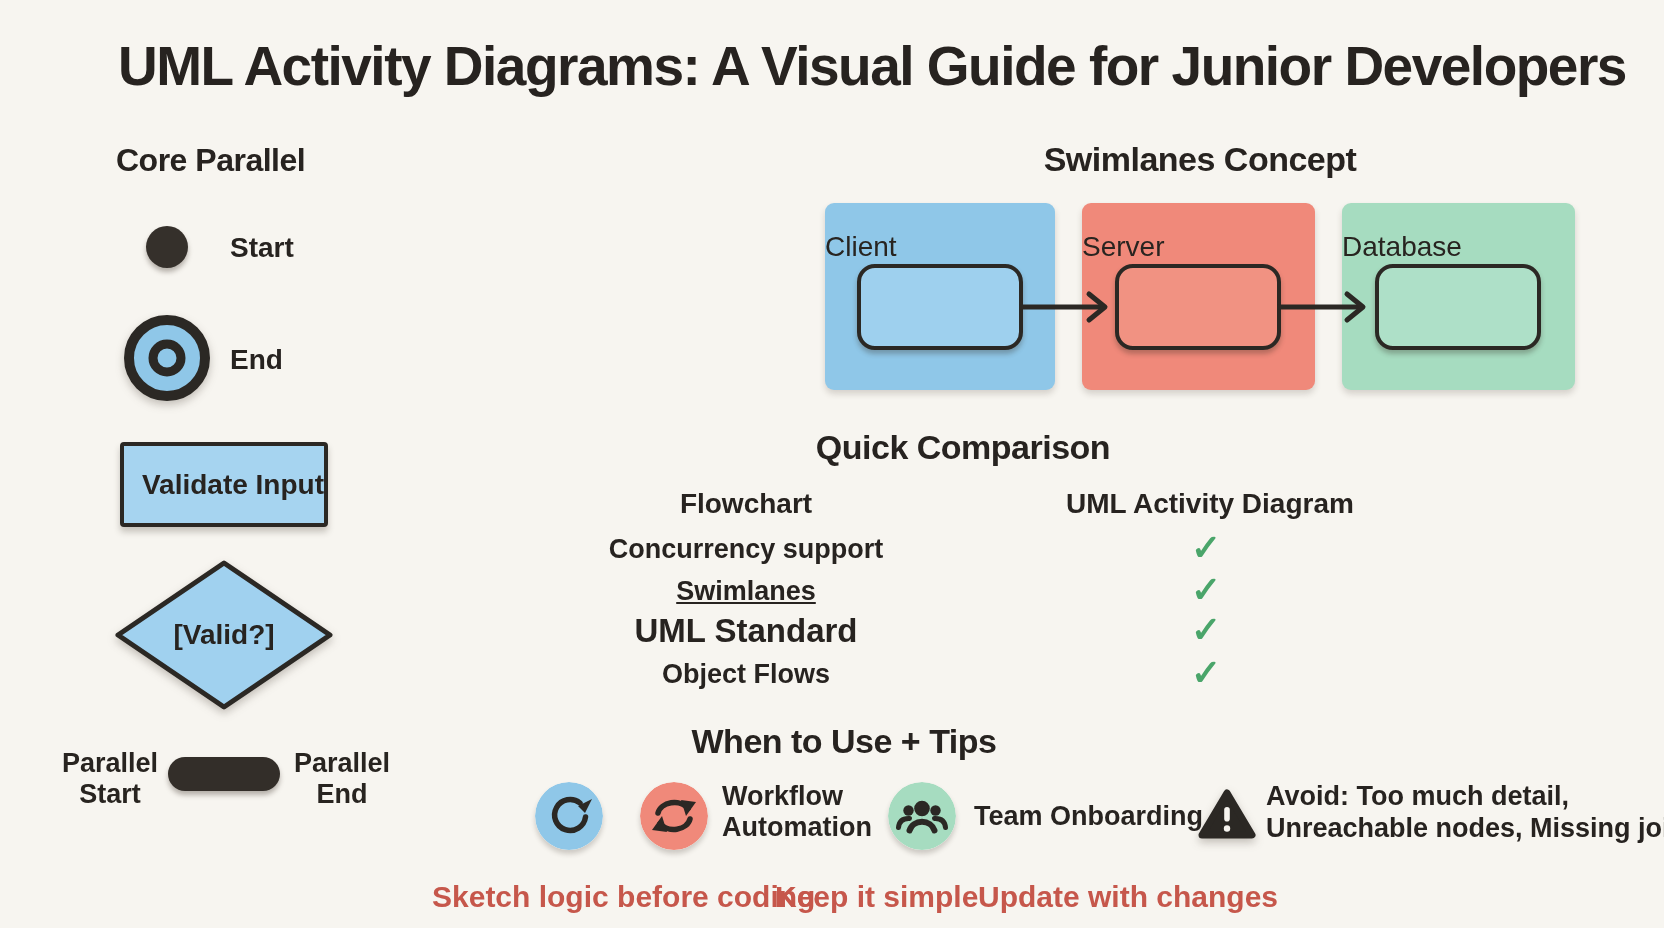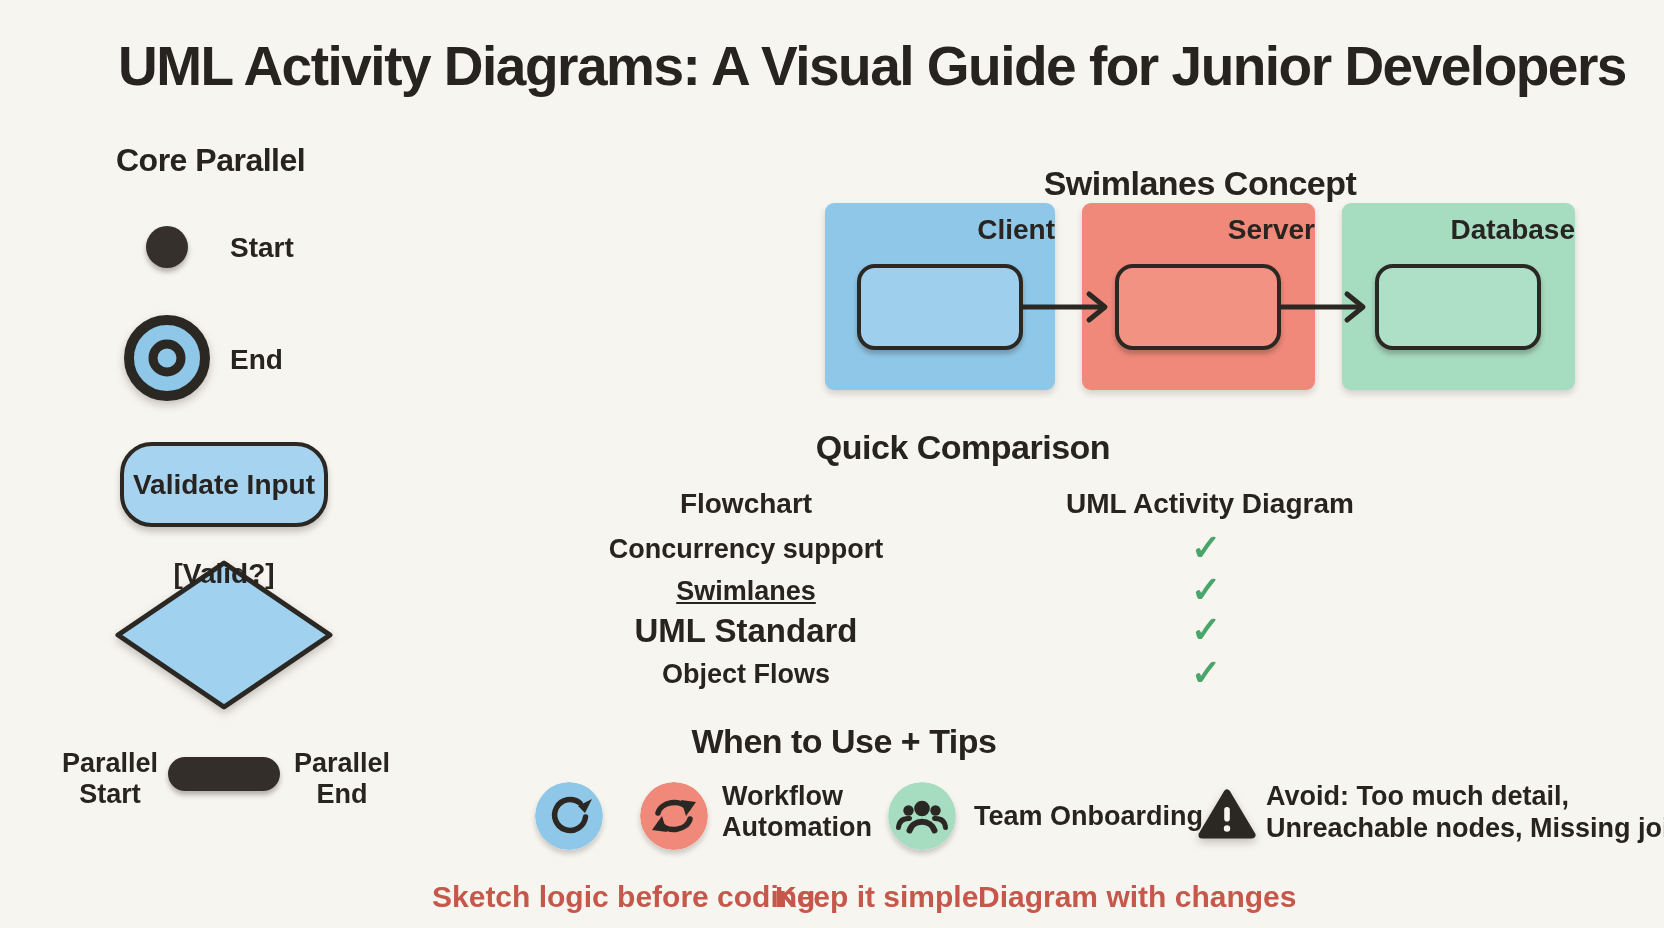--- a/index.html
+++ b/index.html
@@ -19,32 +19,32 @@
   .lbl{font-size:28px;font-weight:bold;color:#272320;}
   .lbl-sm{font-size:26px;font-weight:bold;color:#272320;line-height:30px;}
   .shadow{filter:drop-shadow(0 4px 4px rgba(60,50,40,0.28));}
   .soft-shadow{box-shadow:0 5px 6px rgba(60,50,40,0.25);}
 
   
   .start-circle{left:146px;top:226px;width:42px;height:42px;border-radius:50%;
     background:#35302b;box-shadow:0 4px 5px rgba(60,50,40,0.35);}
   .validate-box{
     left:120px;top:442px;width:200px;height:77px;
-    background:#a6d4f0;border:4px solid #2b2824;border-radius:32px;
-    display:flex;align-items:center;justify-content:center;
+    background:#a6d4f0;border:4px solid #2b2824;border-radius:4px;
+    display:flex;align-items:center;justify-content:flex-end;
   }
   .diamond-label{left:112px;top:558px;width:224px;height:154px;
-    display:flex;align-items:flex-start;justify-content:center;}
+    display:flex;align-items:center;justify-content:center;}
   .par-bar{left:168px;top:757px;width:112px;height:34px;border-radius:17px;
     background:#332e29;box-shadow:0 4px 5px rgba(60,50,40,0.35);}
   .par-txt{width:120px;text-align:center;font-size:27px;font-weight:bold;line-height:31px;}
 
   
   .lane{top:203px;height:187px;border-radius:9px;box-shadow:0 4px 6px rgba(60,50,40,0.18);}
-  .lane-label{width:100%;text-align:right;margin-top:11px;font-size:28px;font-weight:bold;}
+  .lane-label{width:100%;text-align:left;margin-top:28px;font-size:28px;font-weight:normal;}
   .activity-box{top:264px;width:166px;height:86px;border:4px solid #2b2824;
     border-radius:18px;box-sizing:border-box;box-shadow:0 4px 5px rgba(50,40,30,0.3);}
 
   
   .cmp-center{text-align:center;}
   .check{font-size:36px;font-weight:bold;color:#4aa56a;}
 
   
   .tip-circle{width:68px;height:68px;border-radius:50%;box-shadow:0 4px 5px rgba(60,50,40,0.22);}
   .tip-red{color:#c6574b;font-size:30px;font-weight:bold;white-space:nowrap;}
@@ -79,21 +79,21 @@
 <div class="abs par-txt" style="left:50px;top:748px;">
   <div>Parallel</div>
   <div>Start</div>
 </div>
 <div class="abs par-bar"></div>
 <div class="abs par-txt" style="left:282px;top:748px;">
   <div>Parallel</div>
   <div>End</div>
 </div>
 
-<div class="abs sec-h cmp-center" style="left:1000px;top:164px;width:400px;font-size:34px;">Swimlanes Concept</div>
+<div class="abs sec-h cmp-center" style="left:1000px;top:140px;width:400px;font-size:34px;">Swimlanes Concept</div>
 
 <div class="abs lane" style="left:825px;width:230px;background:#8fc7e8;">
   <div class="lane-label">Client</div>
 </div>
 <div class="abs lane" style="left:1082px;width:233px;background:#f0897a;">
   <div class="lane-label">Server</div>
 </div>
 <div class="abs lane" style="left:1342px;width:233px;background:#a6dcc0;">
   <div class="lane-label">Database</div>
 </div>
@@ -167,13 +167,13 @@
   <circle cx="30" cy="43.5" r="3.2" fill="#f7f5f0"></circle>
 </svg>
 
 <div class="abs lbl-sm" style="left:1266px;top:780px;font-size:27px;line-height:32px;white-space:nowrap;">
   <div>Avoid: Too much detail,</div>
   <div>Unreachable nodes, Missing joins</div>
 </div>
 
 <div class="abs tip-red" style="left:432px;top:880px;">Sketch logic before coding</div>
 <div class="abs tip-red" style="left:775px;top:880px;">Keep it simple</div>
-<div class="abs tip-red" style="left:978px;top:880px;">Diagram with changes</div>
+<div class="abs tip-red" style="left:978px;top:880px;">Update with changes</div>
 
 </body></html>

